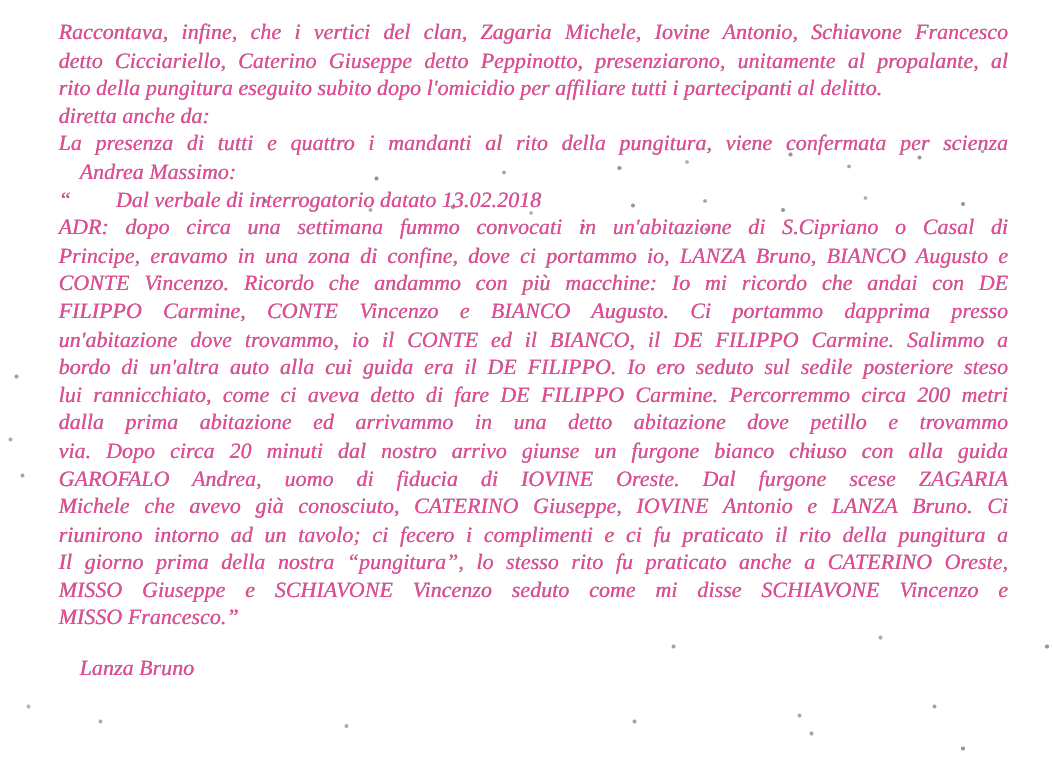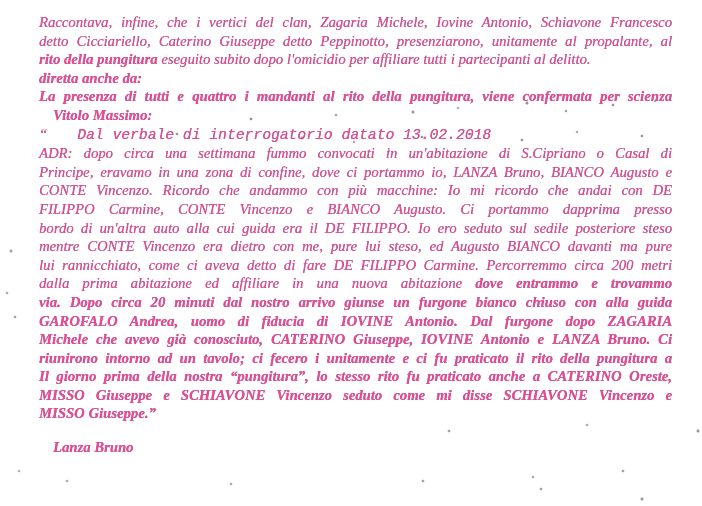--- a/index.html
+++ b/index.html
@@ -13,22 +13,22 @@
   }
   .content{
     position:absolute;left:39px;top:13px;width:633px;
   }
   .line{
     font-size:14.6px;line-height:18.6px;
     text-shadow:0.25px 0 0 rgba(10,10,10,0.55);
     letter-spacing:0.05px;
   }
   .just{text-align:justify;text-align-last:justify;}
-  .b{font-weight:700;}
-  .gap{margin-left:30px;font-family:Liberation Mono, monospace;}
+  .b{font-weight:400;}
+  .gap{margin-left:30px;}
   .spacer{height:15px;}
   
   .noise{
     position:absolute;left:0;top:0;width:1.6px;height:1.6px;border-radius:50%;
     background:transparent;
     box-shadow:
       250px 118px 0 0.3px rgba(50,50,50,.55), 335px 114px 0 0.2px rgba(50,50,50,.45),
       412px 111px 0 0.4px rgba(50,50,50,.5),  457px 107px 0 0.2px rgba(50,50,50,.4),
       526px 102px 0 0.4px rgba(50,50,50,.5),  565px 110px 0 0.2px rgba(50,50,50,.45),
       612px 104px 0 0.3px rgba(50,50,50,.5),  654px 100px 0 0.2px rgba(50,50,50,.4),
@@ -51,33 +51,33 @@
 <body>
 
 <div class="page">
   <div class="noise"></div>
   <div class="content">
       <div class="line just"><span class="">Raccontava, infine, che i vertici del clan, Zagaria Michele, Iovine Antonio, Schiavone Francesco</span></div>
       <div class="line just"><span class="">detto Cicciariello, Caterino Giuseppe detto Peppinotto, presenziarono, unitamente al propalante, al</span></div>
       <div class="line"><span class="b">rito della pungitura</span><span class=""> eseguito subito dopo l'omicidio per affiliare tutti i partecipanti al delitto.</span></div>
       <div class="line"><span class="b">diretta anche da:</span></div>
       <div class="line just"><span class="b">La presenza di tutti e quattro i mandanti al rito della pungitura, viene confermata per scienza</span></div>
-      <div class="line" style="padding-left: 14px;"><span class="b">Vitolo Massimo:</span></div>
+      <div class="line" style="padding-left: 14px;"><span class="b">Andrea Massimo:</span></div>
       <div class="line"><span class="">“</span><span class=" gap">Dal verbale di interrogatorio datato 13.02.2018</span></div>
       <div class="line just"><span class="">ADR: dopo circa una settimana fummo convocati in un'abitazione di S.Cipriano o Casal di</span></div>
       <div class="line just"><span class="">Principe, eravamo in una zona di confine, dove ci portammo io, LANZA Bruno, BIANCO Augusto e</span></div>
       <div class="line just"><span class="">CONTE Vincenzo. Ricordo che andammo con più macchine: Io mi ricordo che andai con DE</span></div>
       <div class="line just"><span class="">FILIPPO Carmine, CONTE Vincenzo e BIANCO Augusto. Ci portammo dapprima presso</span></div>
+      <div class="line just"><span class="">un'abitazione dove trovammo, io il CONTE ed il BIANCO, il DE FILIPPO Carmine. Salimmo a</span></div>
       <div class="line just"><span class="">bordo di un'altra auto alla cui guida era il DE FILIPPO. Io ero seduto sul sedile posteriore steso</span></div>
-      <div class="line just"><span class="">mentre CONTE Vincenzo era dietro con me, pure lui steso, ed Augusto BIANCO davanti ma pure</span></div>
       <div class="line just"><span class="">lui rannicchiato, come ci aveva detto di fare DE FILIPPO Carmine. Percorremmo circa 200 metri</span></div>
-      <div class="line just"><span class="">dalla prima abitazione ed affiliare in una nuova abitazione </span><span class="b">dove entrammo e trovammo</span></div>
+      <div class="line just"><span class="">dalla prima abitazione ed arrivammo in una detto abitazione </span><span class="b">dove petillo e trovammo</span></div>
       <div class="line just"><span class="b">via. Dopo circa 20 minuti dal nostro arrivo giunse un furgone bianco chiuso con alla guida</span></div>
-      <div class="line just"><span class="b">GAROFALO Andrea, uomo di fiducia di IOVINE Antonio. Dal furgone dopo ZAGARIA</span></div>
+      <div class="line just"><span class="b">GAROFALO Andrea, uomo di fiducia di IOVINE Oreste. Dal furgone scese ZAGARIA</span></div>
       <div class="line just"><span class="b">Michele che avevo già conosciuto, CATERINO Giuseppe, IOVINE Antonio e LANZA Bruno. Ci</span></div>
-      <div class="line just"><span class="b">riunirono intorno ad un tavolo; ci fecero i unitamente e ci fu praticato il rito della pungitura a</span></div>
+      <div class="line just"><span class="b">riunirono intorno ad un tavolo; ci fecero i complimenti e ci fu praticato il rito della pungitura a</span></div>
       <div class="line just"><span class="b">Il giorno prima della nostra “pungitura”, lo stesso rito fu praticato anche a CATERINO Oreste,</span></div>
       <div class="line just"><span class="b">MISSO Giuseppe e SCHIAVONE Vincenzo seduto come mi disse SCHIAVONE Vincenzo e</span></div>
-      <div class="line"><span class="b">MISSO Giuseppe.”</span></div>
+      <div class="line"><span class="b">MISSO Francesco.”</span></div>
       <div class="spacer"></div>
       <div class="line" style="padding-left: 14px;"><span class="b">Lanza Bruno</span></div>
     </div>
 </div>
 
 </body></html>

